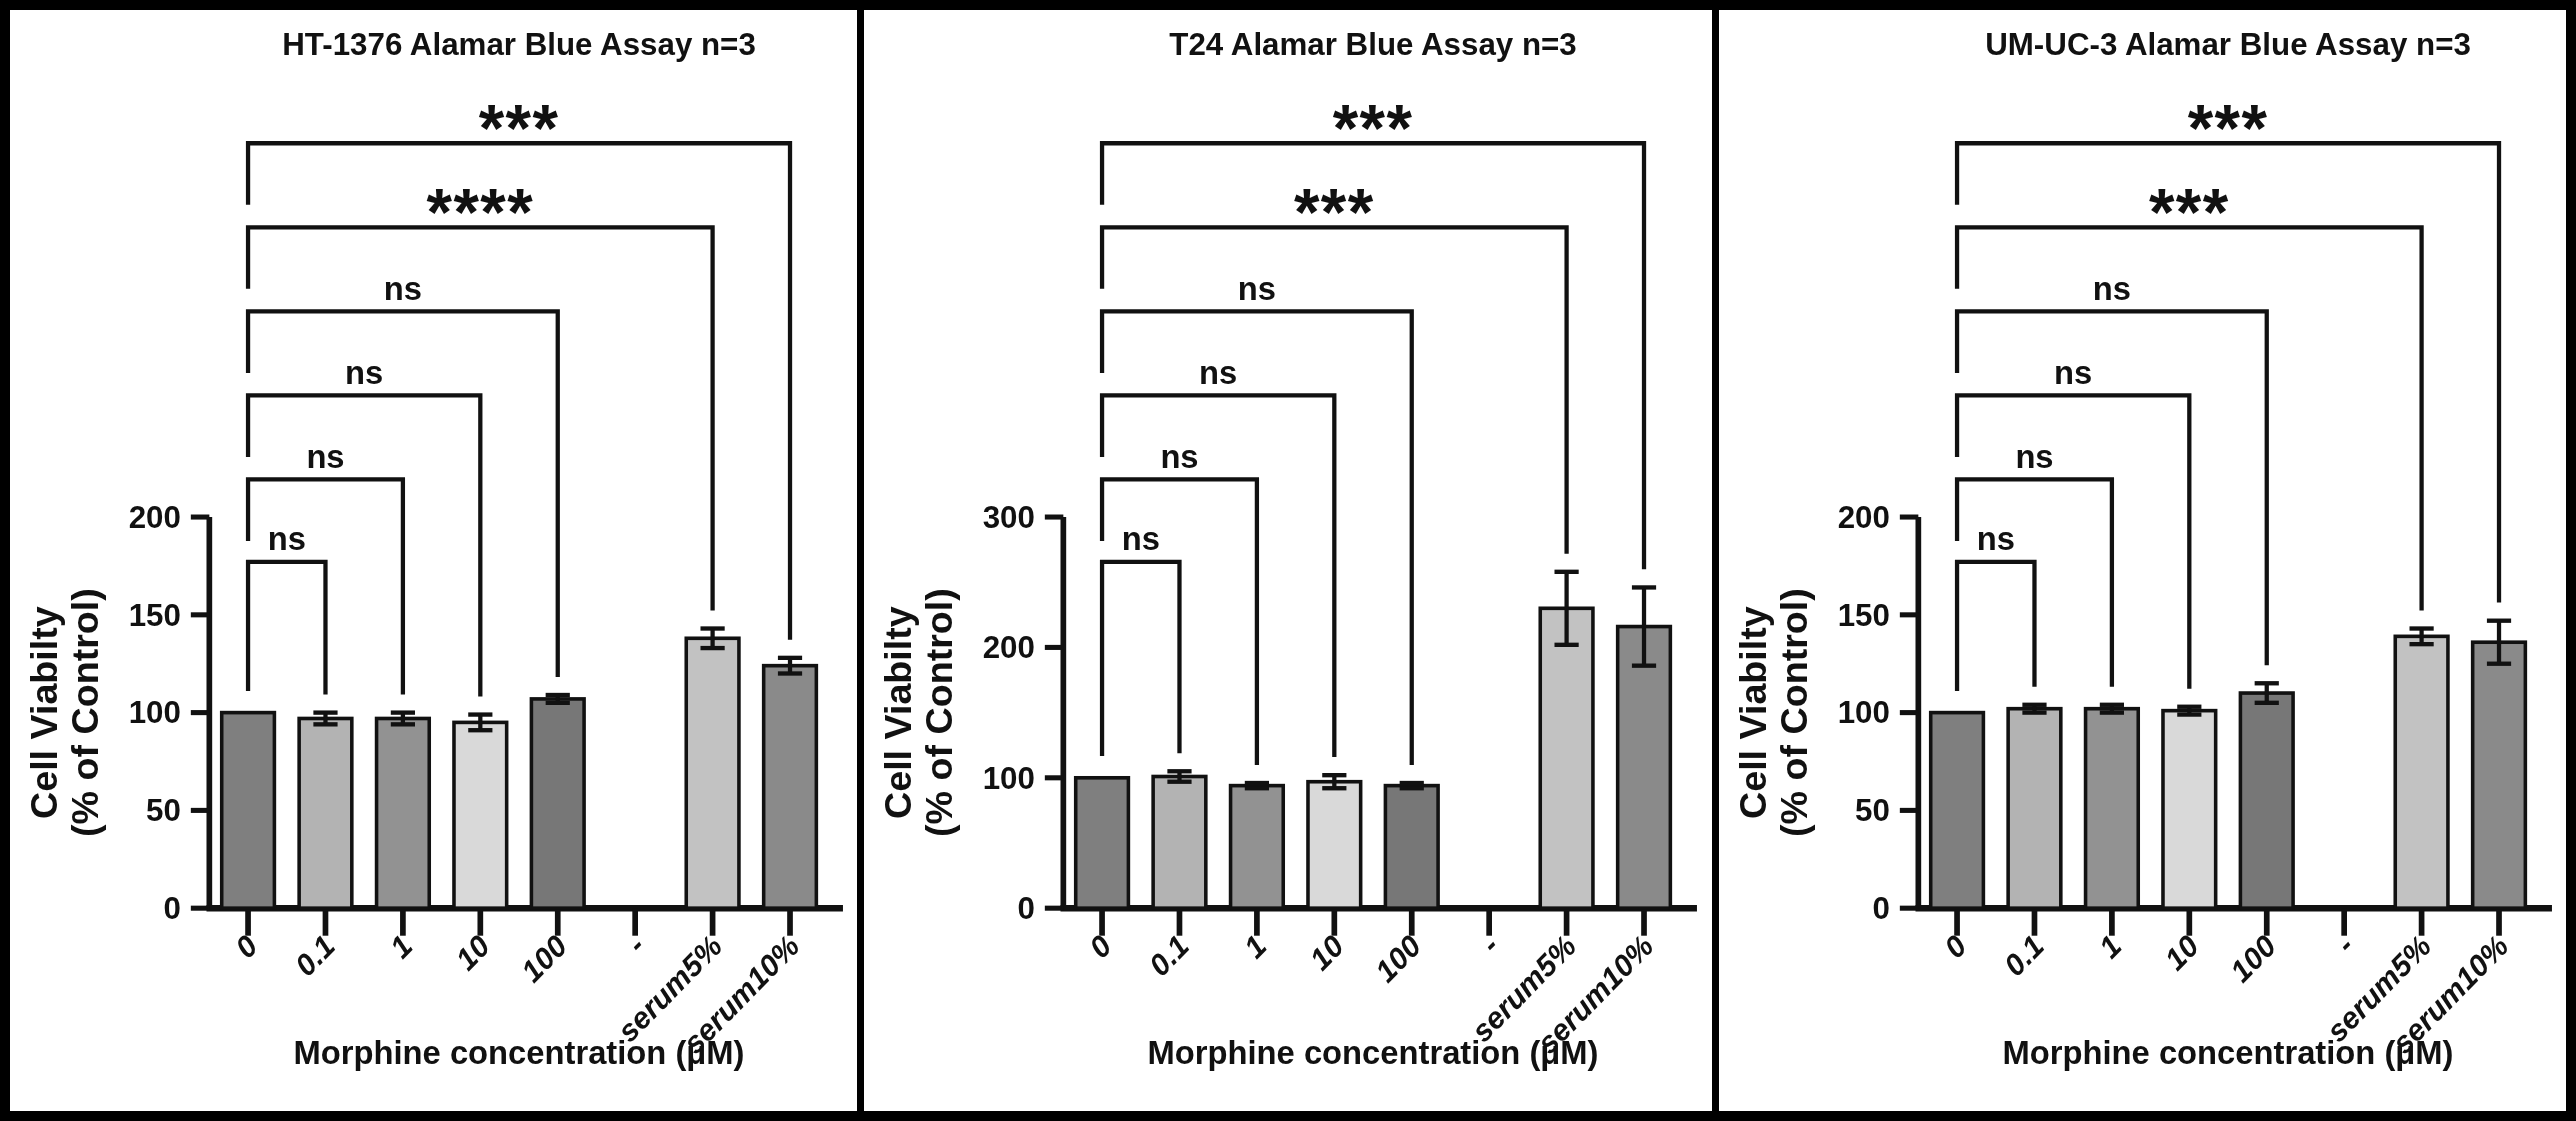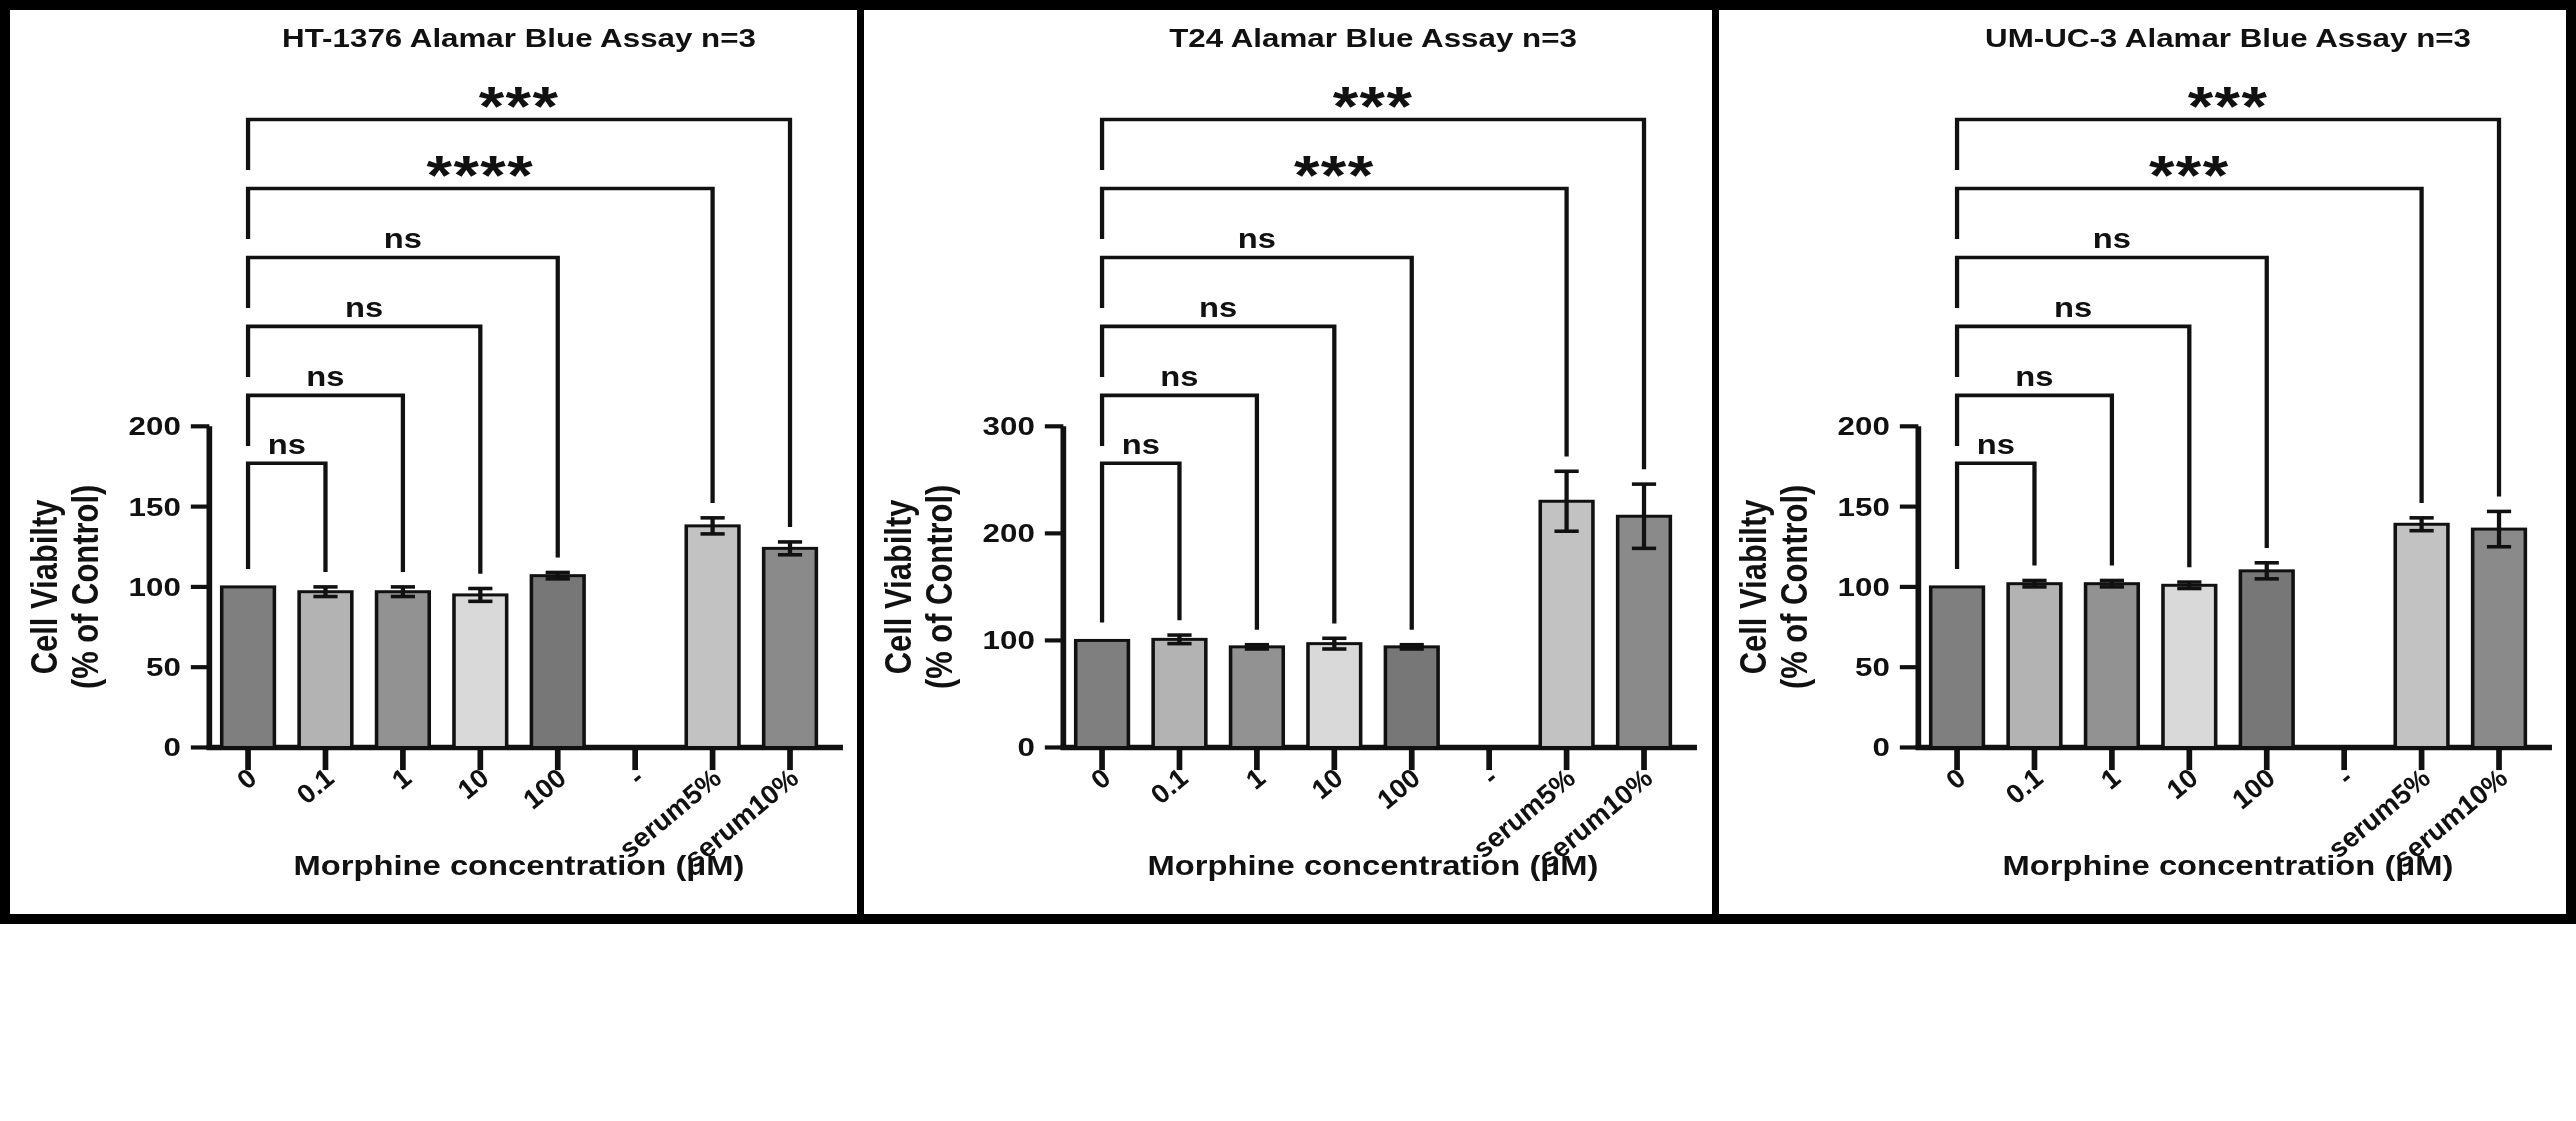--- a/index.html
+++ b/index.html
@@ -1,17 +1,17 @@
 <!DOCTYPE html>
 <html style="font-size:11.5px"><head>
 <meta charset="utf-8">
 <style>
   html,body{margin:0;padding:0;background:#ffffff;}
   .figure{
-    width:2576px;height:924px;box-sizing:border-box;
+    width:2576px;height:1121px;box-sizing:border-box;
     background:#000;border:10px solid #000;
     display:flex;flex-direction:row;gap:7.2px;
   }
   .panel{flex:1 1 0;background:#fff;position:relative;overflow:hidden;}
   .panel svg{width:100%;height:100%;display:block;}
   svg text{font-family:"Liberation Sans", sans-serif;fill:#111;}
   .t-title{font-size:44px;font-weight:bold;}
   .t-ytick{font-size:44px;font-weight:bold;}
   .t-ylab{font-size:52px;font-weight:bold;}
   .t-xtick{font-size:42px;font-weight:bold;font-style:italic;}

